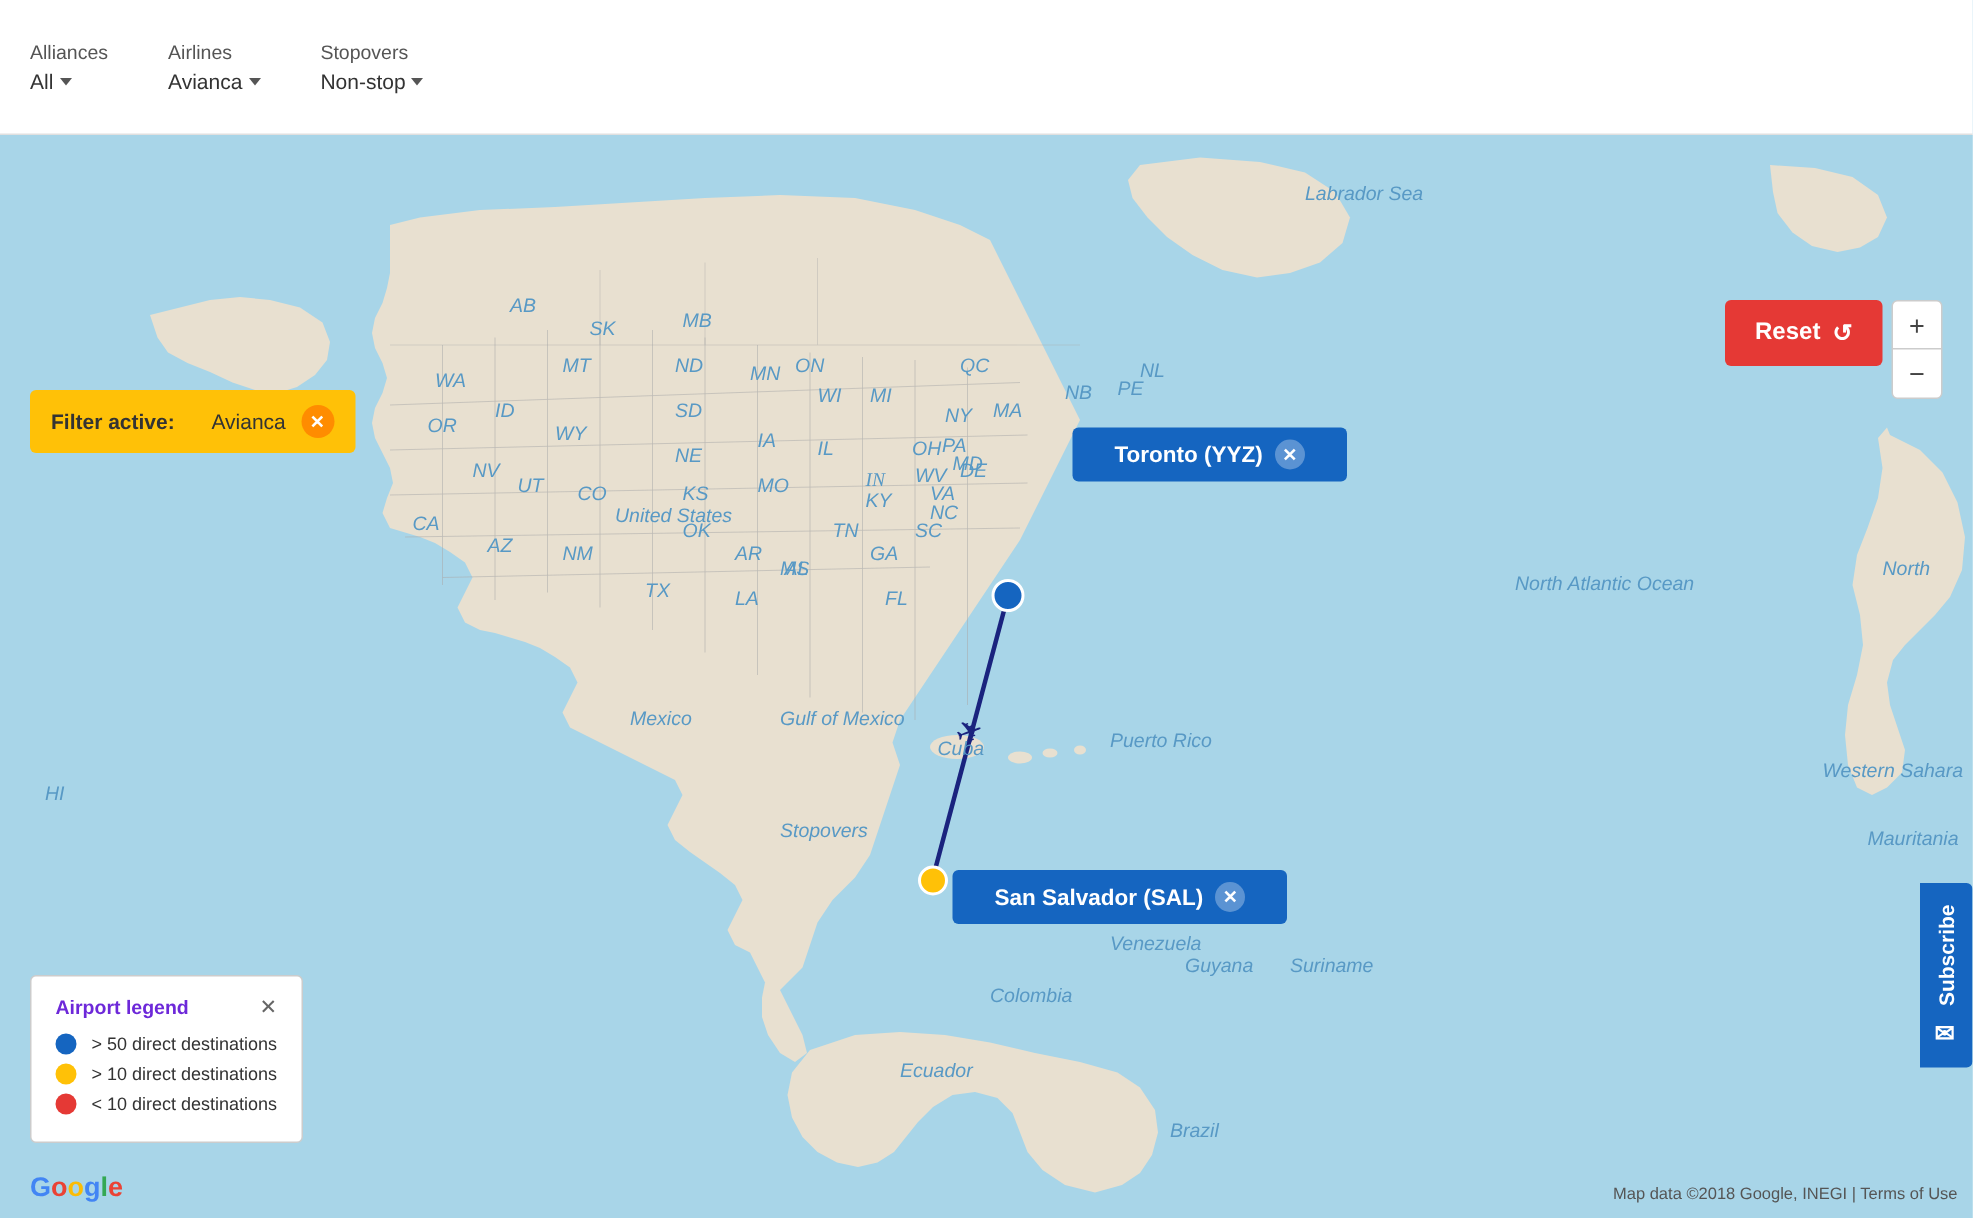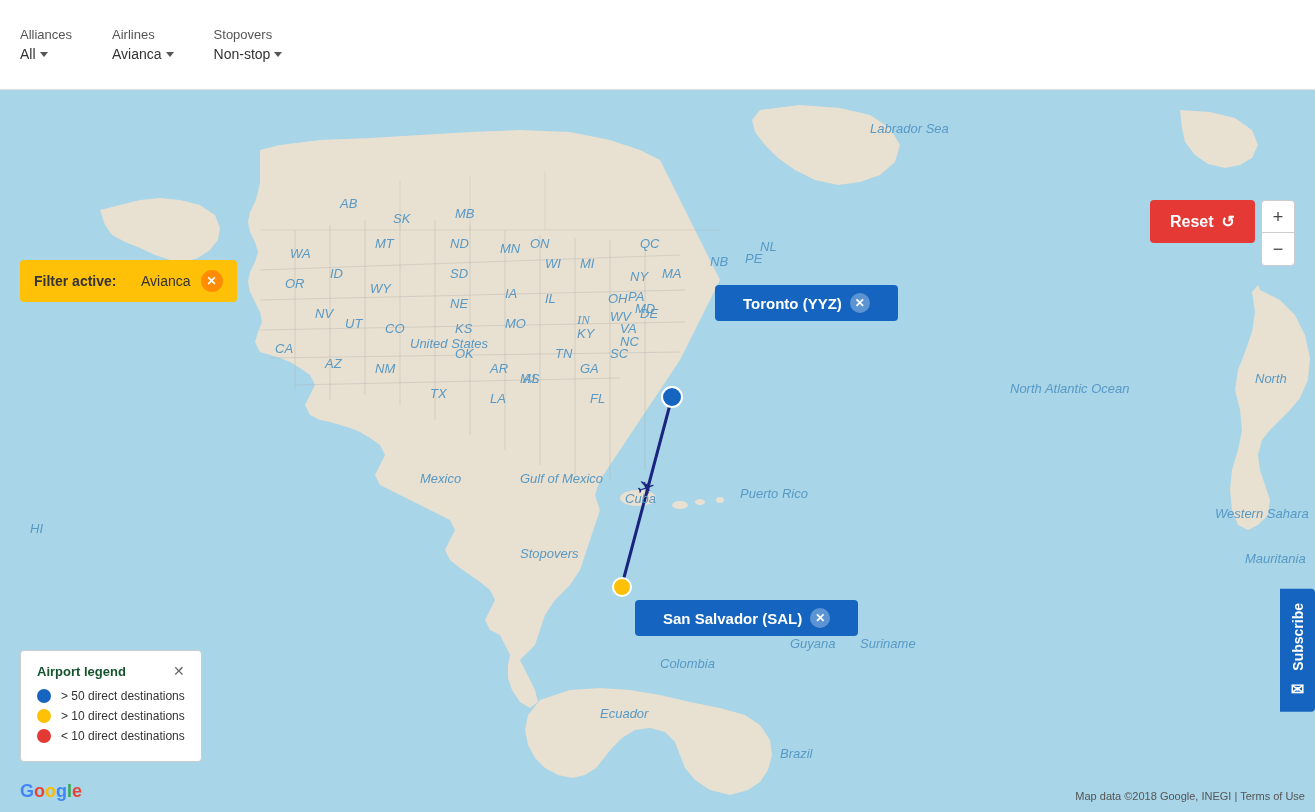--- a/index.html
+++ b/index.html
@@ -194,21 +194,21 @@
       cursor: pointer;
       font-size: 12px;
       font-weight: bold;
     }
 
     #toronto-bubble {
       top: 195px;
       left: 715px;
     }
     #salvador-bubble {
-      top: 510px;
+      top: 490px;
       left: 635px;
     }
 
     
     #airport-legend {
       position: absolute;
       bottom: 50px;
       left: 20px;
       background: #fff;
       border: 1px solid #ccc;
@@ -219,21 +219,21 @@
     }
     #airport-legend .legend-header {
       display: flex;
       align-items: center;
       justify-content: space-between;
       margin-bottom: 10px;
     }
     #airport-legend .legend-title {
       font-size: 13px;
       font-weight: 600;
-      color: #14532d;
+      color: #6d28d9;
     }
     #airport-legend .legend-close {
       font-size: 14px;
       color: #666;
       cursor: pointer;
     }
     .legend-item {
       display: flex;
       align-items: center;
       gap: 10px;

